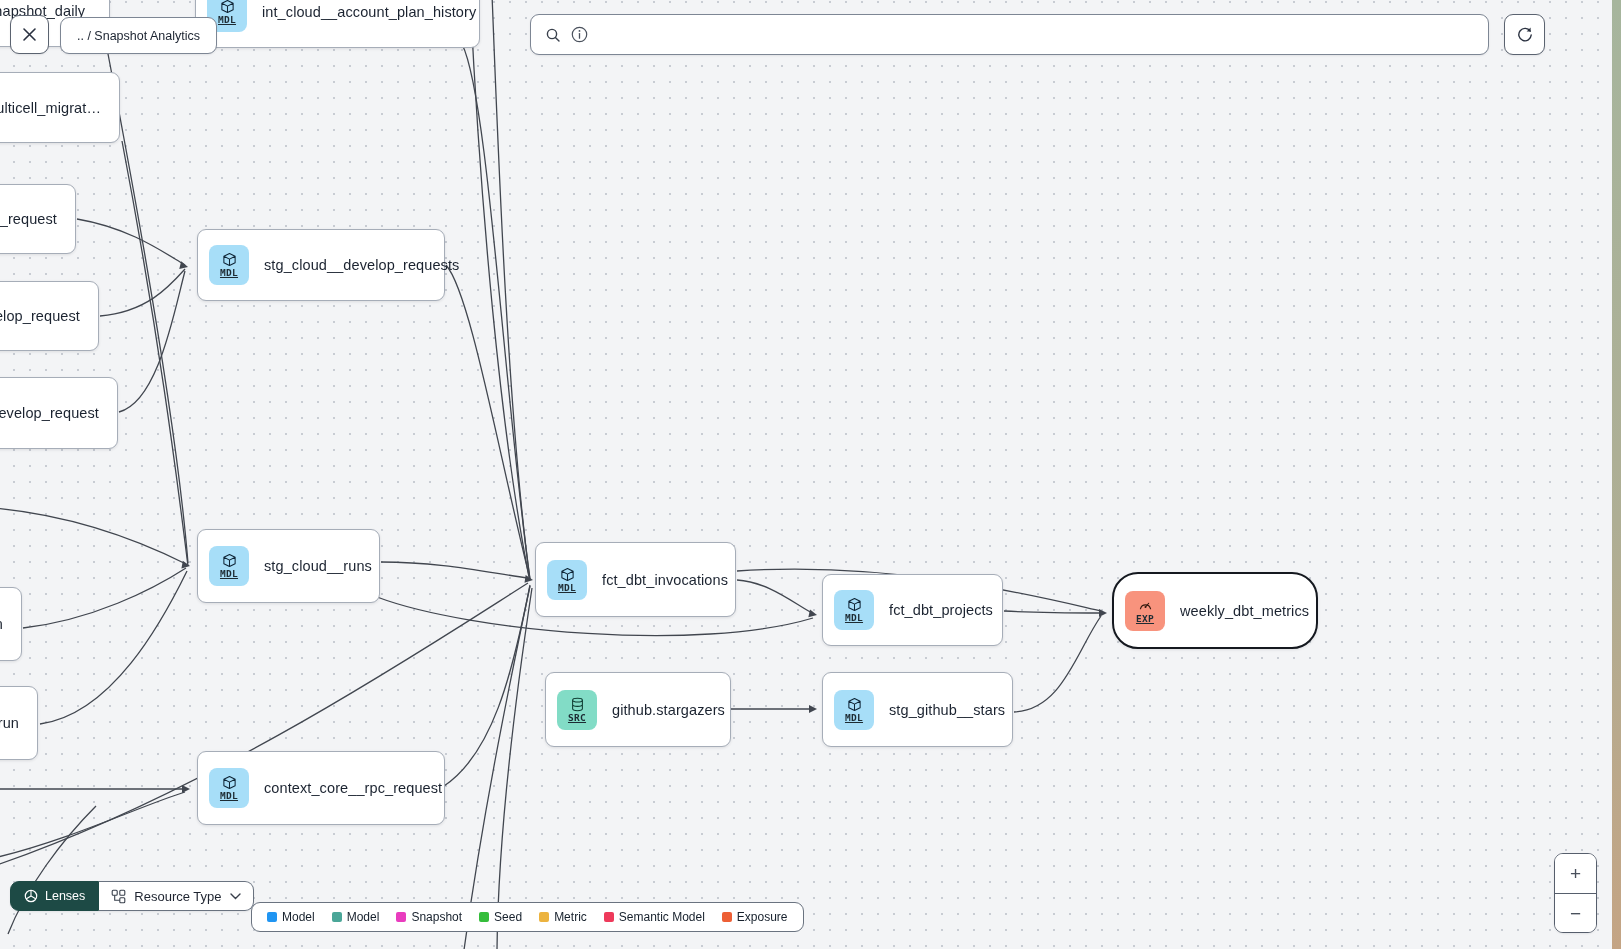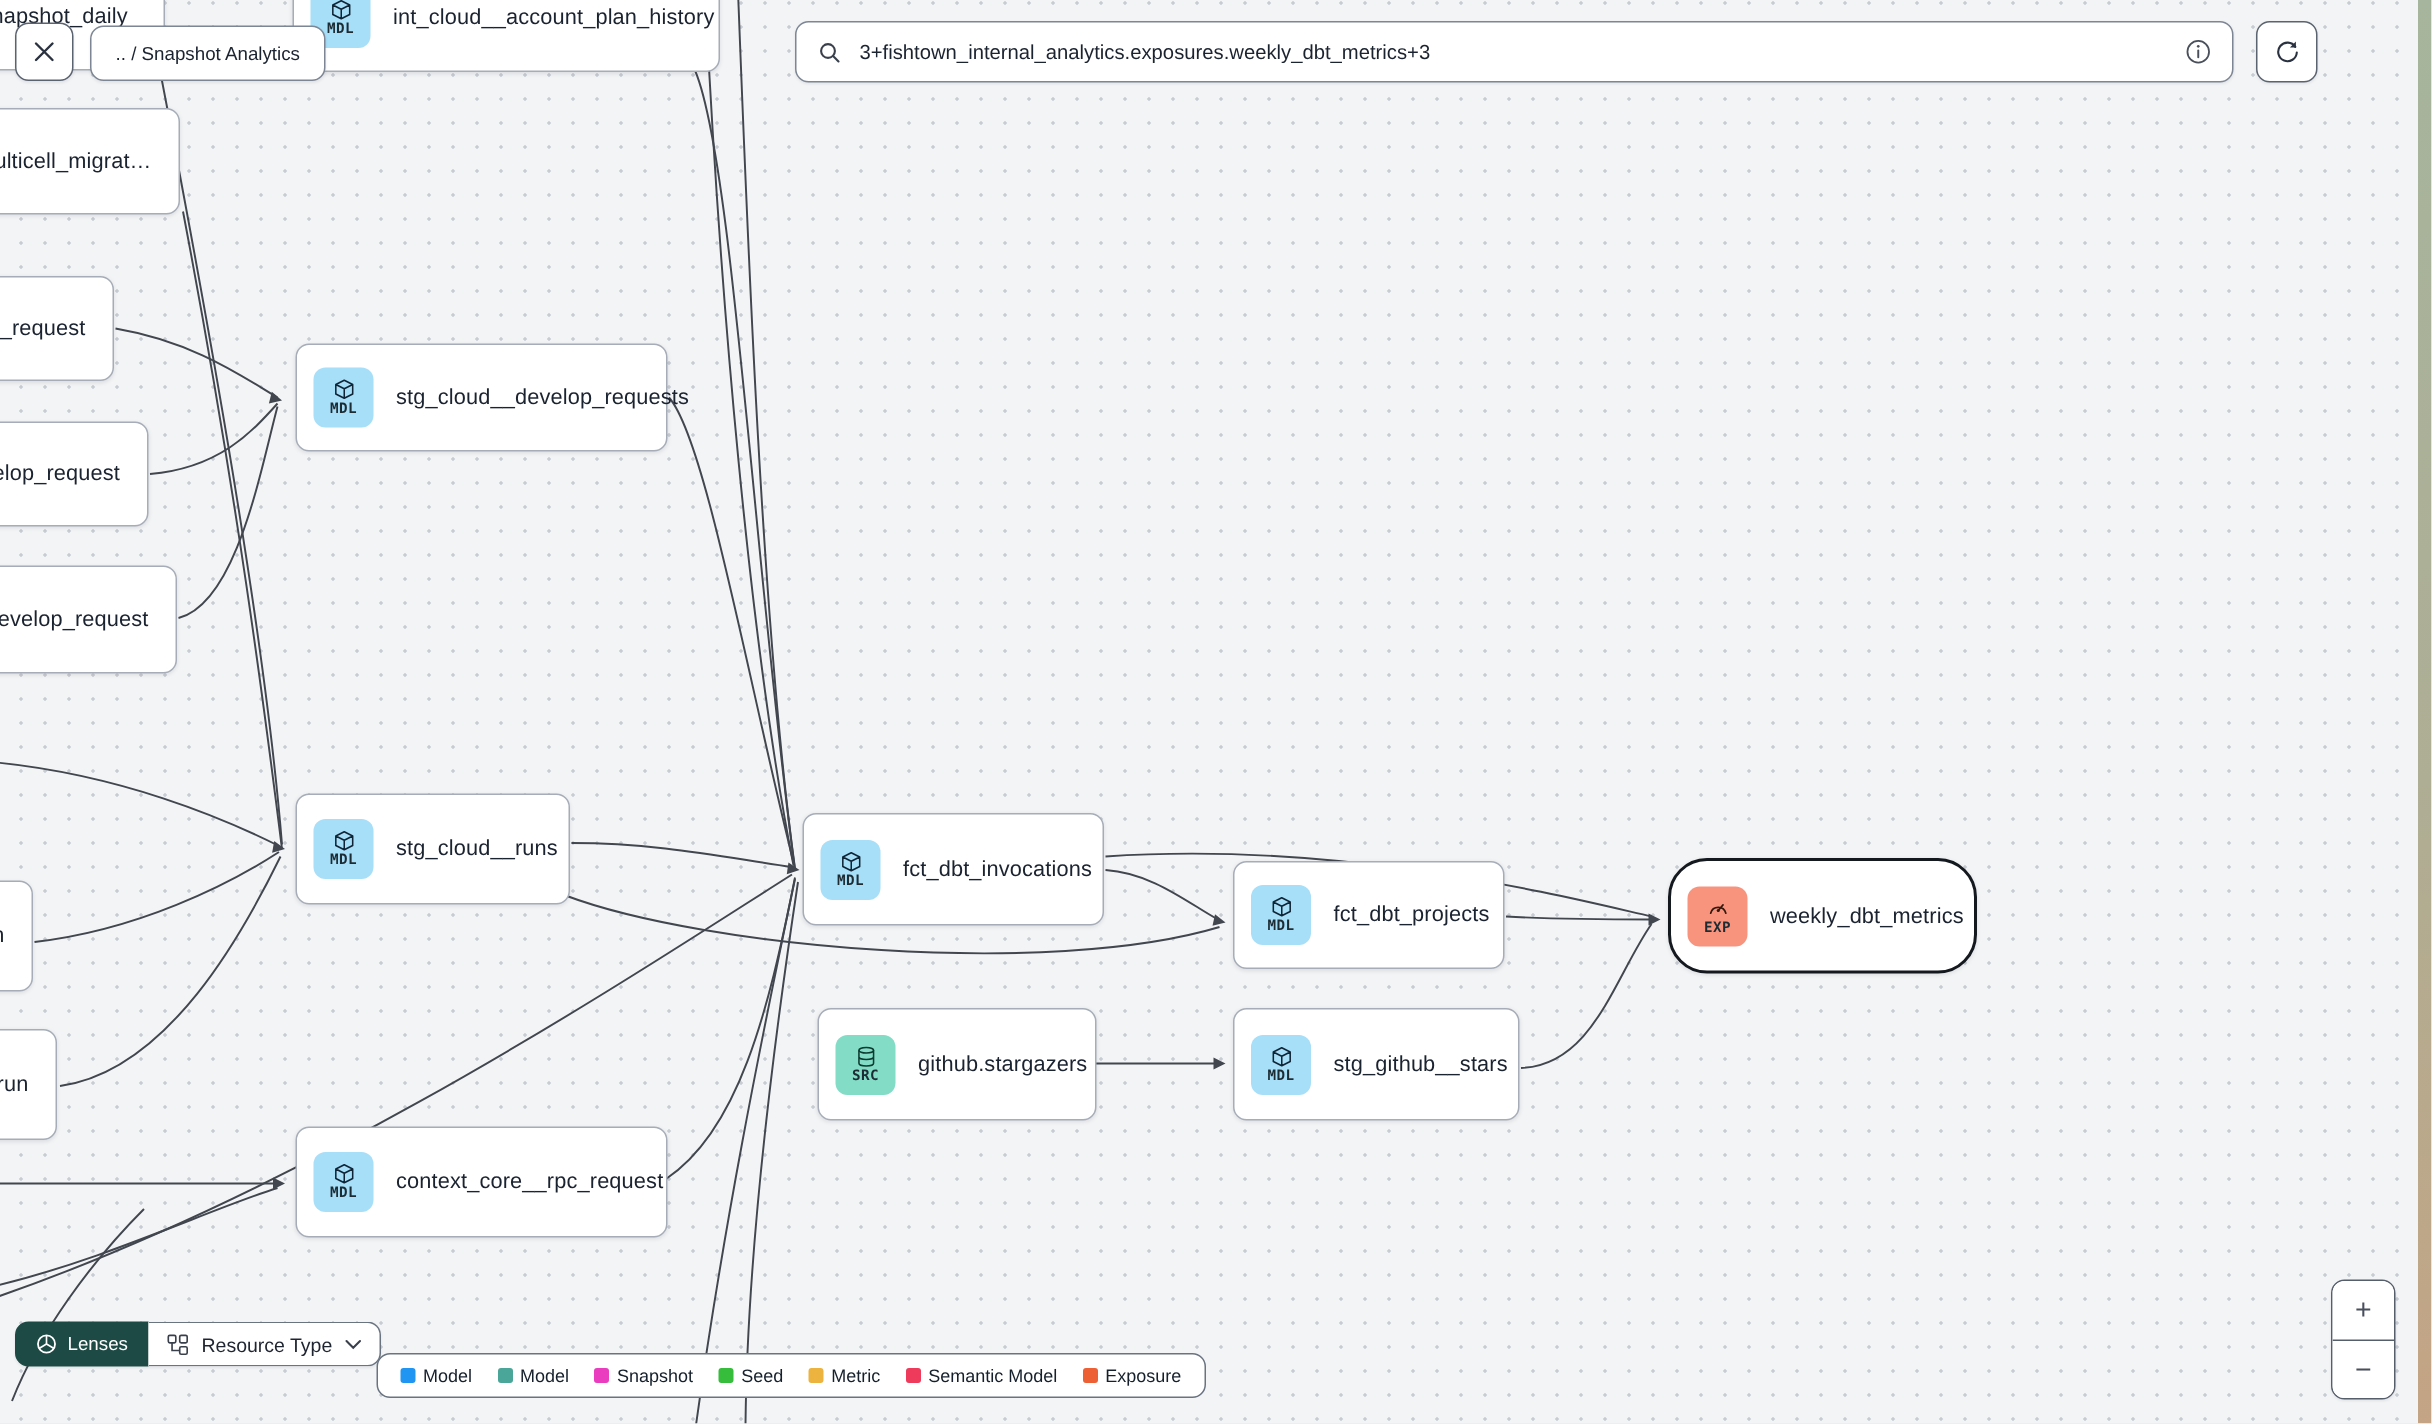--- a/index.html
+++ b/index.html
@@ -11,21 +11,21 @@
   svg.edges path.edge{fill:none;stroke:#41464f;stroke-width:1.3px;}
   svg.edges path.arrow{fill:#41464f;stroke:none;}
   .nodes{position:absolute;left:0;top:0;width:100%;height:100%;z-index:2;}
   .node{position:absolute;background:#ffffff;border:1px solid #a6adb8;border-radius:9px;
     box-shadow:0 1px 3px rgba(20,24,33,.10);box-sizing:border-box;}
   .node.selected{border:2px solid #14181f;}
   .badge{position:absolute;left:11px;top:50%;transform:translateY(-50%);width:40px;height:40px;
     border-radius:8px;display:flex;flex-direction:column;align-items:center;justify-content:center;gap:1px;}
   .badge svg{width:15px;height:15px;display:block;}
   .badge-label{font-family:"DejaVu Sans Mono",monospace;font-size:9.5px;font-weight:600;
-    color:#1d2b33;letter-spacing:.3px;line-height:1;}
+    color:#1d2b33;letter-spacing:.3px;line-height:1;text-decoration:underline;}
   .node-label{position:absolute;left:66px;top:50%;transform:translateY(-50%);
     font-size:14.5px;color:#1b2330;white-space:nowrap;letter-spacing:.1px;}
   .node.fragment .node-label{left:auto;right:18px;}
   
   .hbtn{position:absolute;background:#fff;border:1px solid #5b6370;border-radius:9px;z-index:5;
     display:flex;align-items:center;justify-content:center;cursor:pointer;box-shadow:0 1px 2px rgba(20,24,33,.08);padding:0;}
   .close-btn{left:10px;top:15px;width:39px;height:39px;}
   .crumb{position:absolute;left:60px;top:17px;height:35px;padding:0 16px;z-index:5;background:#fff;
     border:1px solid #7d8694;border-radius:9px;display:flex;align-items:center;
     font-size:12.5px;color:#1b2330;box-shadow:0 1px 2px rgba(20,24,33,.08);cursor:pointer;}
@@ -212,21 +212,20 @@
 
   <div class="crumb">
     <span>.. / Snapshot Analytics</span>
   </div>
 
   <div class="search">
     <svg width="16" height="16" viewBox="0 0 16 16">
       <circle cx="7" cy="7" r="4.6" fill="none" stroke="#39404c" stroke-width="1.4"></circle>
       <path d="M10.4 10.4 L14 14" stroke="#39404c" stroke-width="1.4" stroke-linecap="round"></path>
     </svg>
-    <input spellcheck="false" value="3+fishtown_internal_analytics.exposures.weekly_dbt_metrics+3" style="">
     <svg width="17" height="17" viewBox="0 0 17 17">
       <circle cx="8.5" cy="8.5" r="7.2" fill="none" stroke="#49505c" stroke-width="1.2"></circle>
       <path d="M8.5 7.6 V12.2" stroke="#49505c" stroke-width="1.3" stroke-linecap="round"></path>
       <circle cx="8.5" cy="4.9" r="0.9" fill="#49505c"></circle>
     </svg>
   </div>
 
   <button class="hbtn refresh-btn">
     <svg width="18" height="18" viewBox="0 0 18 18">
       <path d="M14.2 5.2 A6.2 6.2 0 1 0 15.2 9" fill="none" stroke="#2a3140" stroke-width="1.4" stroke-linecap="round"></path>

